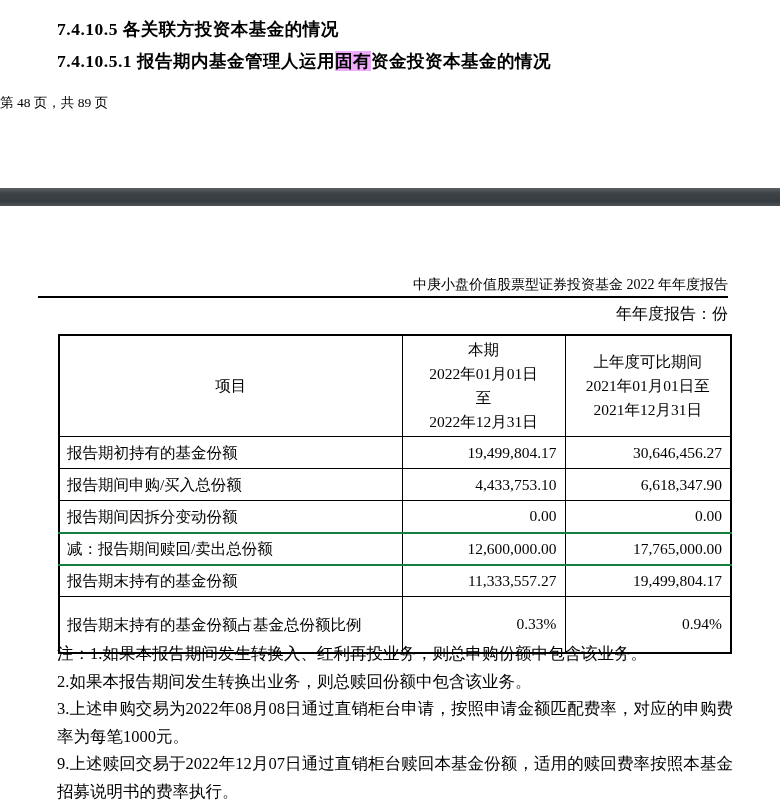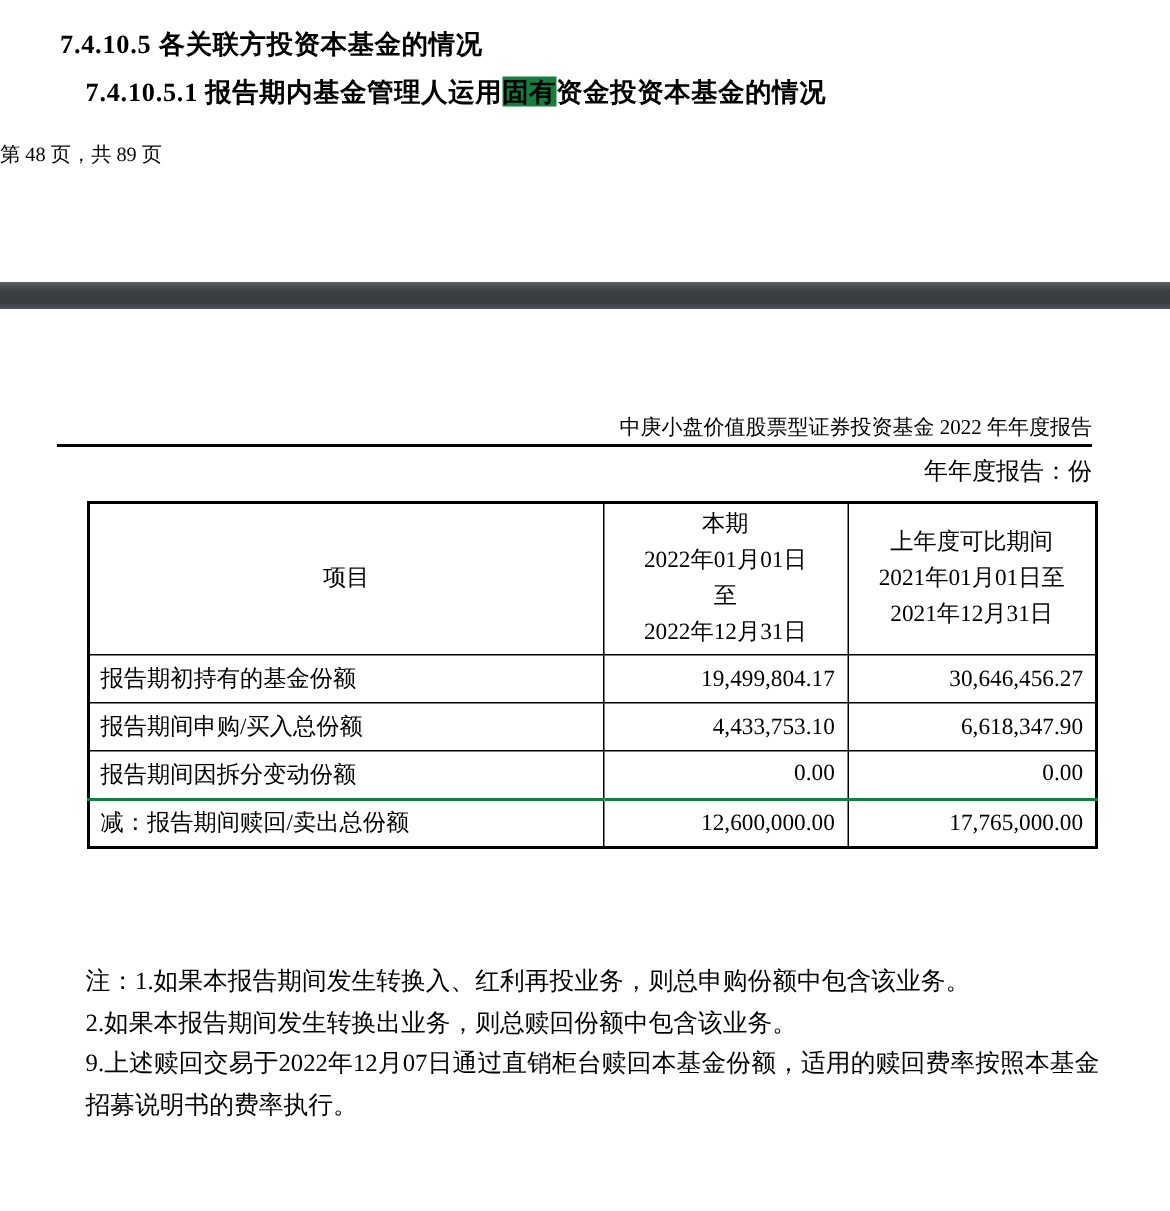--- a/index.html
+++ b/index.html
@@ -5,30 +5,30 @@
   html,body { margin:0; padding:0; }
   body {
     width:780px; height:807px;
     background:#ffffff;
     position:relative;
     font-family:"Liberation Serif","DejaVu Serif",serif;
     color:#000;
     overflow:hidden;
   }
   .heading-1 {
-    position:absolute; left:40px; top:17px;
+    position:absolute; left:57px; top:17px;
     font-size:17.5px; font-weight:bold; letter-spacing:0.5px;
     white-space:nowrap;
   }
   .heading-2 {
     position:absolute; left:57px; top:49px;
     font-size:17.5px; font-weight:bold; letter-spacing:0.5px;
     white-space:nowrap;
   }
-  .search-highlight { background:#15803d; }
+  .search-highlight { background:#f0abfc; }
   .page-indicator {
     position:absolute; top:94px; left:0; width:100%;
     text-align:left; font-size:13.5px;
   }
   .page-separator-band {
     position:absolute; top:188px; left:0; width:780px; height:18px;
     background:linear-gradient(180deg,#5c6165 0%,#3d4247 30%,#373c41 75%,#4e5358 100%);
   }
   .running-header {
     position:absolute; top:276px; right:52px;
@@ -126,20 +126,31 @@
   <tr class="body-row">
     <td class="label-cell">报告期间因拆分变动份额</td>
     <td class="value-cell">0.00</td>
     <td class="value-cell">0.00</td>
   </tr>
   <tr class="body-row thick-top">
     <td class="label-cell">减：报告期间赎回/卖出总份额</td>
     <td class="value-cell">12,600,000.00</td>
     <td class="value-cell">17,765,000.00</td>
   </tr>
+  <tr class="body-row thick-top">
+    <td class="label-cell">报告期末持有的基金份额</td>
+    <td class="value-cell">11,333,557.27</td>
+    <td class="value-cell">19,499,804.17</td>
+  </tr>
+  <tr class="body-row-tall">
+    <td class="label-cell">报告期末持有的基金份额占基金总份额比例</td>
+    <td class="value-cell">0.33%</td>
+    <td class="value-cell">0.94%</td>
+  </tr>
 </tbody>
   </table>
 
 <div class="notes">
   <p>注：1.如果本报告期间发生转换入、红利再投业务，则总申购份额中包含该业务。</p>
   <p>2.如果本报告期间发生转换出业务，则总赎回份额中包含该业务。</p>
+  <p>3.上述申购交易为2022年08月08日通过直销柜台申请，按照申请金额匹配费率，对应的申购费率为每笔1000元。</p>
   <p>9.上述赎回交易于2022年12月07日通过直销柜台赎回本基金份额，适用的赎回费率按照本基金招募说明书的费率执行。</p>
 </div>
 
 </body></html>

